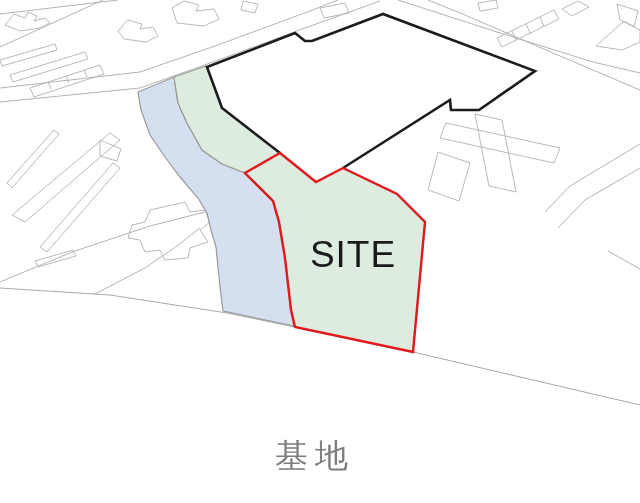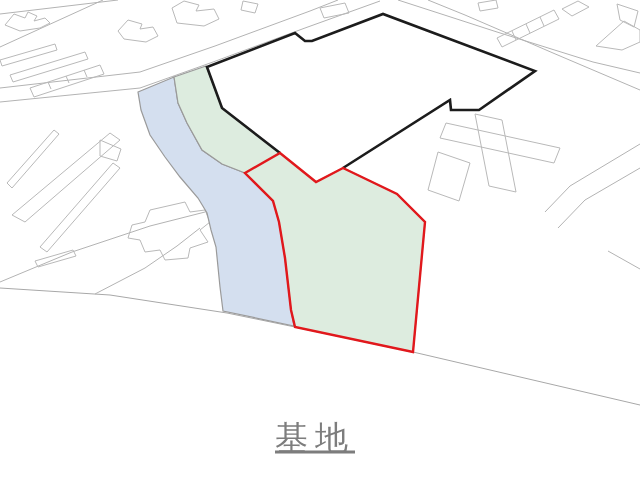--- a/index.html
+++ b/index.html
@@ -17,26 +17,25 @@
     white-space:nowrap;
     user-select:none;
   }
   #site-label{
     left:353px;top:255px;
     font-size:37px;
     letter-spacing:1px;
     color:#1a1a1a;
   }
   #caption-label{
-    left:312px;top:438px;
+    left:312px;top:456px;
     font-size:33px;
     letter-spacing:7px;
     margin-left:3px;
     color:#7d7d7d;
-    text-decoration:underline;
   }
 </style>
 </head>
 <body>
 
 <div id="stage">
   <svg id="map-svg" viewBox="0 0 640 503" xmlns="http://www.w3.org/2000/svg">
       <polyline points="0,14 118,0" fill="none" stroke="#b3b3b3" stroke-width="1"></polyline>
       <polyline points="0,47 103,0" fill="none" stroke="#b3b3b3" stroke-width="1"></polyline>
       <polyline points="0,88 140,72 215,46 310,11 338,0" fill="none" stroke="#b3b3b3" stroke-width="1"></polyline>
@@ -77,15 +76,16 @@
       <polygon points="478,3 496,0 498,8 480,11" fill="none" stroke="#b9b9b9" stroke-width="1"></polygon>
       <polygon points="617,4 638,11 634,27 620,20" fill="none" stroke="#b9b9b9" stroke-width="1"></polygon>
       <polygon points="596,46 624,21 640,30 640,42 622,50" fill="none" stroke="#b9b9b9" stroke-width="1"></polygon>
       <polygon points="207,67 295,33 305,41 312,41 383,14 535,71 479,110 451,110 450,100 343,168 316,182 280,153 222,108" fill="#ffffff" stroke="none" stroke-width="1"></polygon>
       <polygon points="138,92 174,77 178,103 187,123 202,150 222,164 245,173 273,201 279,222 285,258 291,310 294,326 223,311 220,287 216,247 211,230 207,213 198,198 180,177 165,157 150,135 141,110" fill="#d4dfef" stroke="#9a9a9a" stroke-width="1.2"></polygon>
       <polygon points="174,77 206,66 222,108 280,153 316,182 343,168 397,194 425,222 413,352 295,327 291,310 285,258 279,222 273,201 245,173 222,164 202,150 187,123 178,103" fill="#ddecdf" stroke="#9a9a9a" stroke-width="1.2"></polygon>
       <polyline points="280,153 222,108 207,67 295,33 305,41 312,41 383,14 535,71 479,110 451,110 450,100 343,168" fill="none" stroke="#1c1c1c" stroke-width="2.6"></polyline>
       <polygon points="280,153 316,182 343,168 397,194 425,222 413,352 295,327 291,310 285,258 279,222 273,201 245,173" fill="none" stroke="#e1181c" stroke-width="2.4"></polygon>
     </svg>
 
+  <div class="map-label" id="site-label">SITE</div>
 
   <div class="map-label" id="caption-label">基地</div>
 </div>
 
 </body></html>

